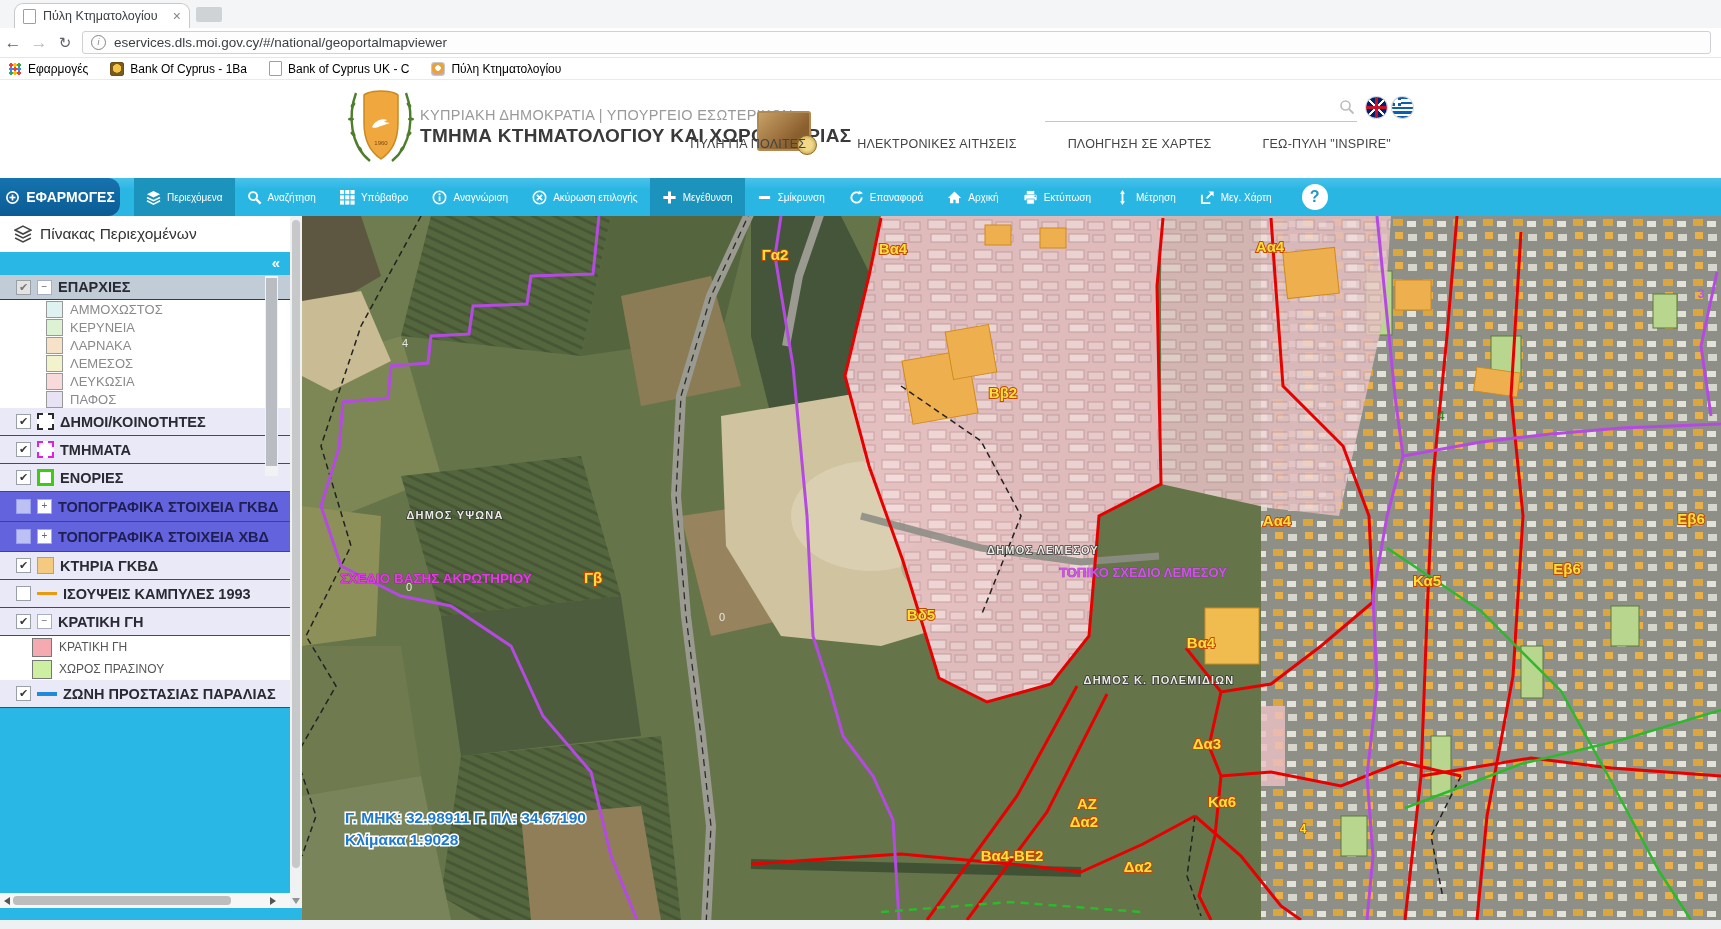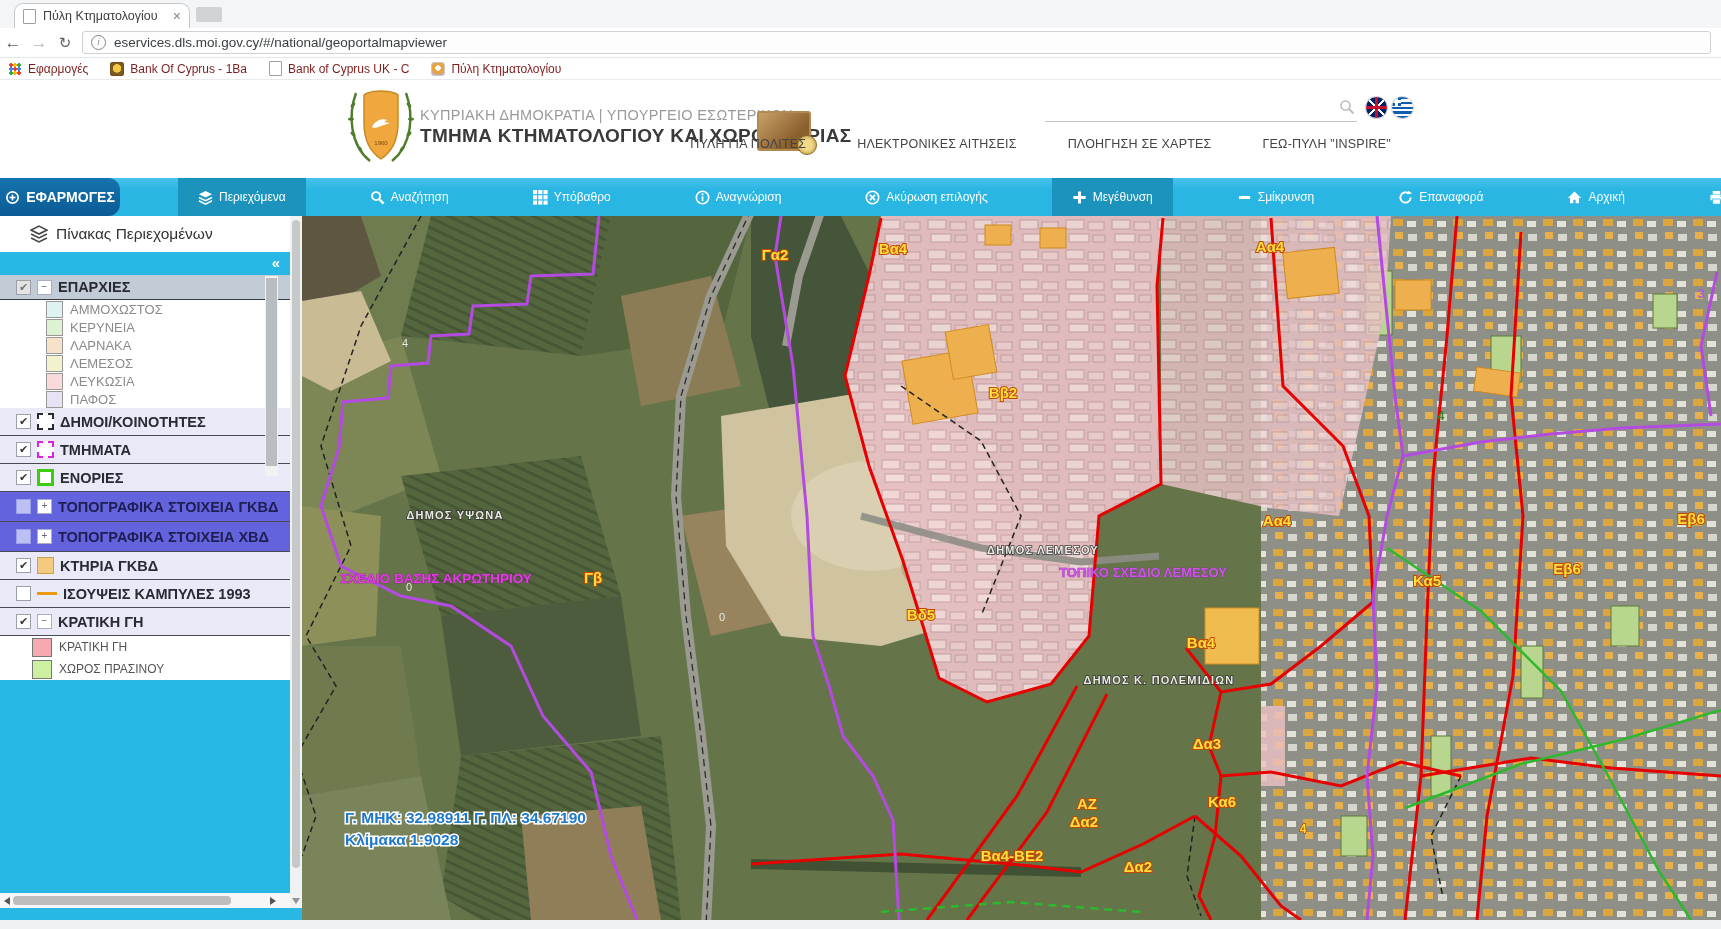--- a/index.html
+++ b/index.html
@@ -14,21 +14,21 @@
   .tab-stub{position:absolute;left:196px;top:7px;width:26px;height:15px;background:#d0d3d6;border-radius:2px;}
   #navrow{position:absolute;left:0;top:28px;width:100%;height:29px;background:#fff;border-bottom:1px solid #e4e6e8;display:flex;align-items:center;}
   .navbtn{width:26px;text-align:center;font-size:17px;color:#5f6368;flex:none;cursor:pointer;}
   .navbtn.fwd{color:#b6babe;}
   .navbtn.reload{font-size:15px;}
   #urlpill{flex:1;height:21px;margin:0 10px 0 4px;border:1px solid #cfd1d4;border-radius:3px;background:#fdfdfd;display:flex;align-items:center;padding:0 8px;}
   #info-circ{width:13px;height:13px;border:1px solid #80868b;border-radius:50%;color:#80868b;font-size:9px;line-height:13px;text-align:center;font-style:italic;margin-right:8px;flex:none;}
   #url-text{font-size:13.5px;color:#3c4043;}
   #bookmarks{position:absolute;left:0;top:58px;width:100%;height:22px;background:#fff;border-bottom:1px solid #e9eaec;display:flex;align-items:center;padding-left:8px;box-sizing:border-box;}
   .bm{display:flex;align-items:center;margin-right:22px;cursor:pointer;}
-  .bm span.lbl{font-size:12px;color:#7f1d1d;margin-left:6px;white-space:nowrap;}
+  .bm span.lbl{font-size:12px;color:#000000;margin-left:6px;white-space:nowrap;}
   .bm-ic{width:14px;height:14px;flex:none;border-radius:2px;}
   .bm-ic.apps-grid{background:
      radial-gradient(circle at 3px 3px,#ea4335 1.6px,transparent 1.8px),
      radial-gradient(circle at 7px 3px,#fbbc05 1.6px,transparent 1.8px),
      radial-gradient(circle at 11px 3px,#34a853 1.6px,transparent 1.8px),
      radial-gradient(circle at 3px 7px,#4285f4 1.6px,transparent 1.8px),
      radial-gradient(circle at 7px 7px,#ea4335 1.6px,transparent 1.8px),
      radial-gradient(circle at 11px 7px,#4285f4 1.6px,transparent 1.8px),
      radial-gradient(circle at 3px 11px,#34a853 1.6px,transparent 1.8px),
      radial-gradient(circle at 7px 11px,#fbbc05 1.6px,transparent 1.8px),
@@ -61,30 +61,30 @@
   #flag-gr::after{content:"";position:absolute;left:0;top:0;width:9px;height:9px;background:
     linear-gradient(transparent 33%,#fff 33% 66%,transparent 66%),
     linear-gradient(90deg,transparent 33%,#fff 33% 66%,transparent 66%),#0D5EAF;}
   #hnav{position:absolute;right:330px;top:56px;display:flex;gap:17px;}
   .hnav-item{font-size:12.5px;color:#444;letter-spacing:.2px;cursor:pointer;white-space:nowrap;margin-left:34px;}
 
   
   #toolbar{position:absolute;left:0;top:178px;width:100%;height:38px;background:linear-gradient(#49c2ea,#2ab6e3 30%);display:flex;align-items:stretch;}
   #apps-btn{flex:none;width:120px;background:linear-gradient(#1573ae,#0b5b95);border-radius:0 12px 12px 0;color:#fff;font-weight:bold;font-size:14px;display:flex;align-items:center;justify-content:center;gap:6px;cursor:pointer;z-index:2;}
   #tb-items{display:flex;align-items:stretch;margin-left:14px;}
-  .tb-item{display:flex;align-items:center;gap:6px;padding:0 20px;color:#fff;font-size:12px;cursor:pointer;white-space:nowrap;margin-left:44px;}
+  .tb-item{display:flex;align-items:center;gap:6px;padding:0 12px;color:#fff;font-size:10px;cursor:pointer;white-space:nowrap;}
   .tb-item.active{background:#1b93bc;}
   .tb-item svg{flex:none;}
   #help-btn{margin:6px 0 0 18px;width:26px;height:26px;border-radius:50%;background:#fff;color:#2596c2;font-weight:bold;font-size:16px;text-align:center;line-height:26px;cursor:pointer;}
 
   
   #content{position:absolute;left:0;top:216px;width:100%;height:704px;display:flex;}
   #sidebar{position:relative;flex:none;width:302px;height:704px;background:#fff;}
   #sb-inner{position:absolute;left:0;top:0;width:290px;height:704px;display:flex;flex-direction:column;}
-  #sb-title{height:36px;display:flex;align-items:center;gap:8px;padding-left:30px;font-size:15.5px;color:#333;}
+  #sb-title{height:36px;display:flex;align-items:center;gap:8px;padding-left:14px;font-size:15.5px;color:#333;}
   #sb-strip{height:23px;background:#29b7e5;position:relative;}
   #sb-strip .collapse{position:absolute;right:10px;top:2px;color:#fff;font-size:15px;font-weight:bold;cursor:pointer;}
   #layer-tree{position:relative;}
   .lrow{display:flex;align-items:center;border-bottom:1px solid #4a4a55;box-sizing:border-box;padding-left:16px;}
   .lrow.eparchies{height:25px;background:#c2ccd6;border-bottom:1px solid #3a3a44;}
   .lrow.group{height:28px;background:#eae9f7;}
   .lrow.selected{height:30px;background:#6363dd;}
   .lrow.child{height:18px;background:#fff;border-bottom:none;padding-left:46px;}
   .lrow.child-big{height:22px;background:#fff;border-bottom:none;padding-left:32px;}
   .glabel{font-size:14.5px;font-weight:bold;color:#2a2a33;white-space:nowrap;}
@@ -406,20 +406,25 @@
               <span class="glabel">ΚΡΑΤΙΚΗ ΓΗ</span>
             </div>
             <div class="lrow child-big">
               <span class="sw" style="background: rgb(244, 170, 176);"></span>
               <span class="clabel">ΚΡΑΤΙΚΗ ΓΗ</span>
             </div>
             <div class="lrow child-big">
               <span class="sw" style="background: rgb(204, 239, 161);"></span>
               <span class="clabel">ΧΩΡΟΣ ΠΡΑΣΙΝΟΥ</span>
             </div>
+            <div class="lrow group">
+              <span class="cb checked"></span>
+              <span class="ic line-blue"></span>
+              <span class="glabel">ΖΩΝΗ ΠΡΟΣΤΑΣΙΑΣ ΠΑΡΑΛΙΑΣ</span>
+            </div>
           </div>
         <div id="sb-filler"></div>
         <div id="sb-hscroll">
           <span class="hs-arrow left"></span>
           <div id="hs-thumb"></div>
           <span class="hs-arrow right"></span>
         </div>
         <div id="sb-bottom"></div>
         <div id="inner-vscroll">
           <div id="inner-vthumb"></div>

